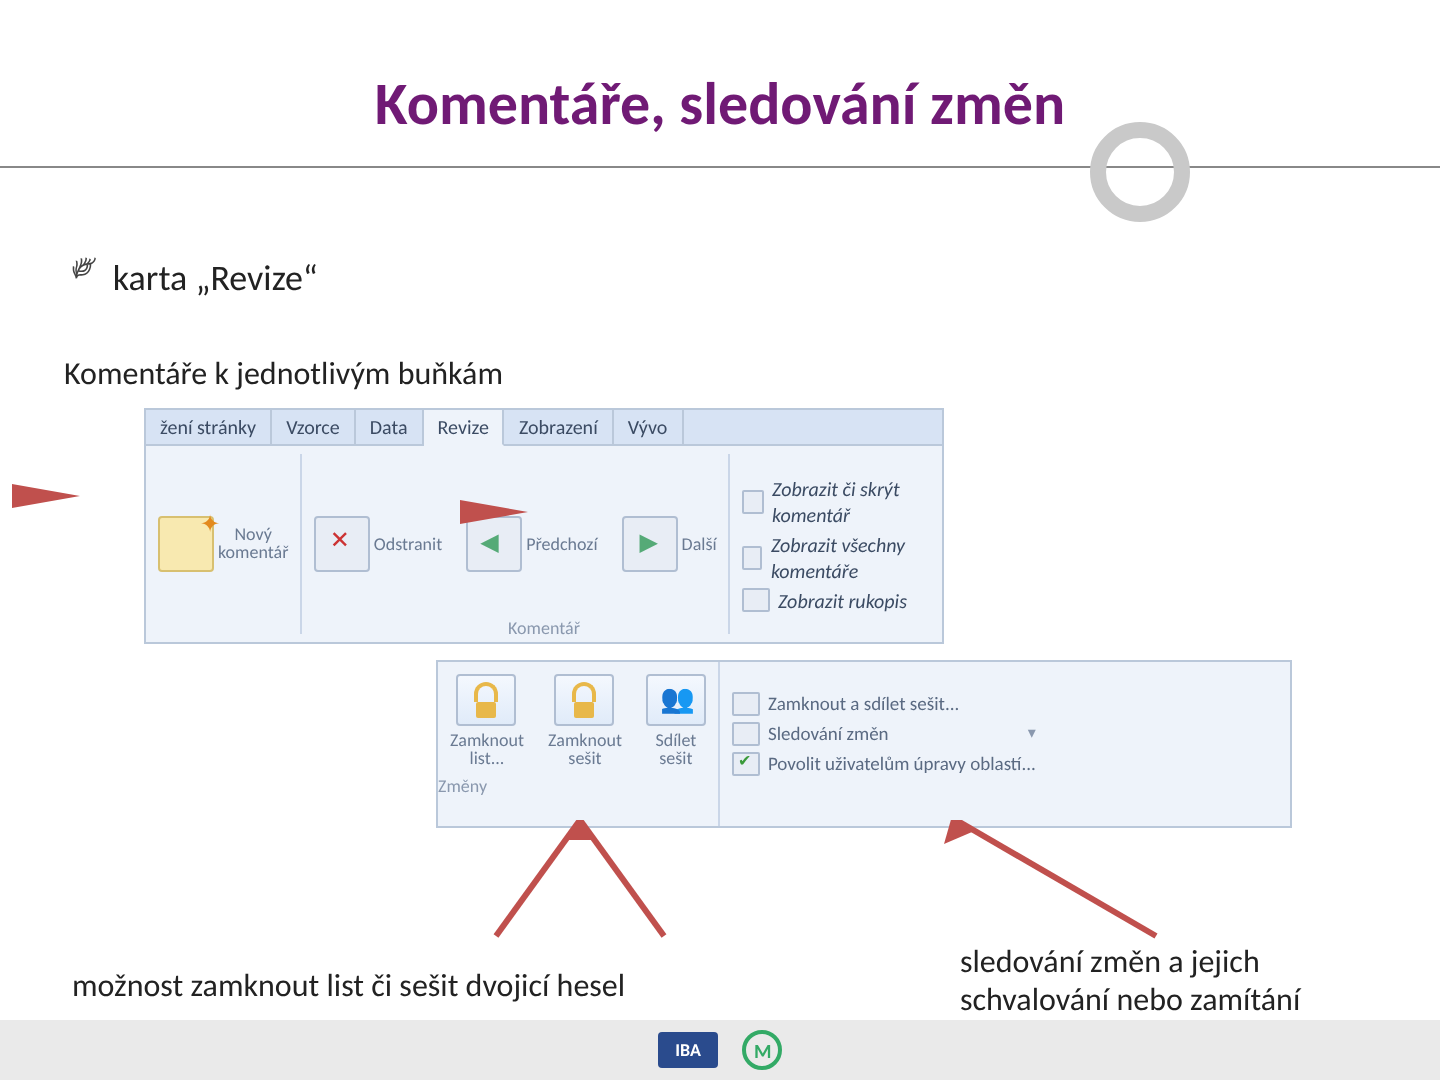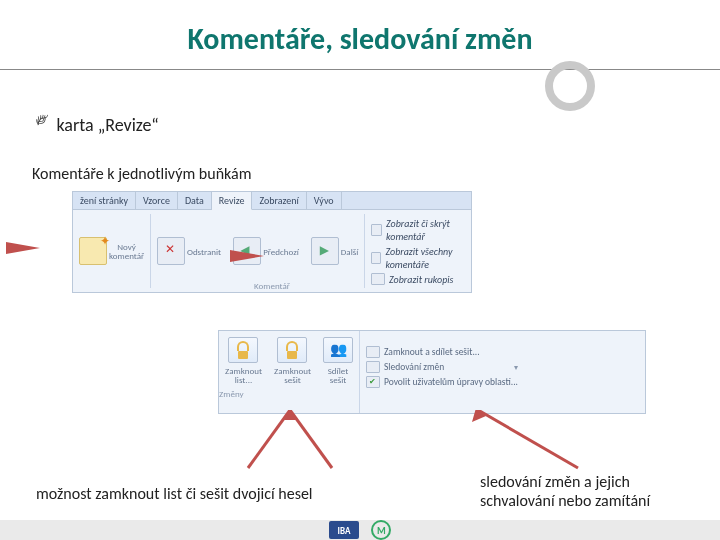--- a/index.html
+++ b/index.html
@@ -1,32 +1,32 @@
 <!DOCTYPE html>
 <html><head>
 <meta charset="utf-8">
 <style>
   * { box-sizing: border-box; margin: 0; padding: 0; }
   body { width: 720px; height: 540px; font-family: Calibri, Arial, sans-serif; background: #fff; position: relative; overflow: hidden; }
 
   .slide { width: 100%; height: 100%; position: relative; padding: 20px 30px; }
 
-  .title { font-size: 30px; font-weight: bold; color: #0f766e; text-align: center; margin-top: 0; margin-bottom: 12px; }
+  .title { font-size: 30px; font-weight: bold; color: #701a75; text-align: center; margin-top: 14px; margin-bottom: 12px; }
   .hr { height: 1px; background: #888; margin: 0 -30px 8px -30px; }
 
   .circle-decor { position: absolute; right: 125px; top: 61px; width: 50px; height: 50px; border-radius: 50%; border: 8px solid #c9c9c9; }
 
   .bullet-row { display: flex; align-items: center; gap: 8px; margin: 30px 0 6px 6px; font-size: 18px; color: #222; }
   .bullet-row .swirl { font-size: 18px; color: #444; }
 
   .subhead { font-size: 16px; margin: 14px 0 6px 2px; color: #222; }
 
   
   .ribbon { border: 1px solid #bac8da; background: #eef3fa; display: inline-flex; font-size: 10px; color: #3b4b63; position: relative; }
-  .ribbon1 { width: 400px; height: 102px; flex-direction: column; }
+  .ribbon1 { width: 400px; height: 118px; flex-direction: column; }
   .tabs { display: flex; height: 18px; background: #d7e3f4; border-bottom: 1px solid #bac8da; }
   .tab { padding: 2px 7px; color: #3b4b63; border-right: 1px solid #bac8da; }
   .tab.active { background: #eef3fa; border-bottom: 1px solid #eef3fa; margin-bottom: -1px; }
   .rib-body { display: flex; flex: 1; }
   .big-btn { display: flex; flex-direction: row; align-items: center; justify-content: space-between; padding: 4px 6px; gap: 2px; }
   .big-btn .ico { width: 28px; height: 28px; background: #f8e9b0; border: 1px solid #d8c070; border-radius: 2px; position: relative; }
   .big-btn .ico.star::after { content: "✦"; position: absolute; top: -4px; right: -4px; color: #e38a1e; font-size: 12px; }
   .big-btn .ico.del { background: #e8edf5; border-color: #b0bed2; }
   .big-btn .ico.del::after { content: "✕"; position: absolute; top: 4px; left: 7px; color: #c33; font-size: 12px; }
   .big-btn .ico.arr { background: #e8edf5; border-color: #b0bed2; }
@@ -57,21 +57,21 @@
   .r2-mini.green::after { content: "✔"; position: absolute; font-size: 8px; color: #3a9a3a; top: -1px; left: 2px; }
   .dd { font-size: 8px; color: #8a98ae; margin-left: auto; }
   .grp-label2 { position: absolute; bottom: 14px; left: 0; right: 0; text-align: left; font-size: 9px; color: #8a98ae; }
 
   .v-arrow { position: absolute; }
   .v-arrow svg { display: block; }
 
   .cap1 { position: absolute; left: 36px; top: 484px; font-size: 16px; color: #222; }
   .cap2 { position: absolute; left: 480px; top: 472px; font-size: 16px; color: #222; width: 220px; line-height: 1.2; }
 
-  .footer { position: absolute; left: 0; right: 0; bottom: 0; height: 20px; background: #eaeaea; display: flex; align-items: center; justify-content: center; gap: 12px; }
+  .footer { position: absolute; left: 0; right: 0; bottom: 0; height: 30px; background: #eaeaea; display: flex; align-items: center; justify-content: center; gap: 12px; }
   .flogo1 { width: 30px; height: 18px; background: #2a4b8d; color: #fff; font-size: 9px; font-weight: bold; display: flex; align-items: center; justify-content: center; border-radius: 2px; }
   .flogo2 { width: 20px; height: 20px; border: 2px solid #3a6; border-radius: 50%; position: relative; }
   .flogo2::after { content: "M"; position: absolute; font-size: 10px; color: #3a6; top: 2px; left: 4px; font-weight: bold; }
 </style>
 </head>
 <body>
 
 <div class="slide">
   <div class="title">Komentáře, sledování změn</div>
   <div class="hr"></div>

